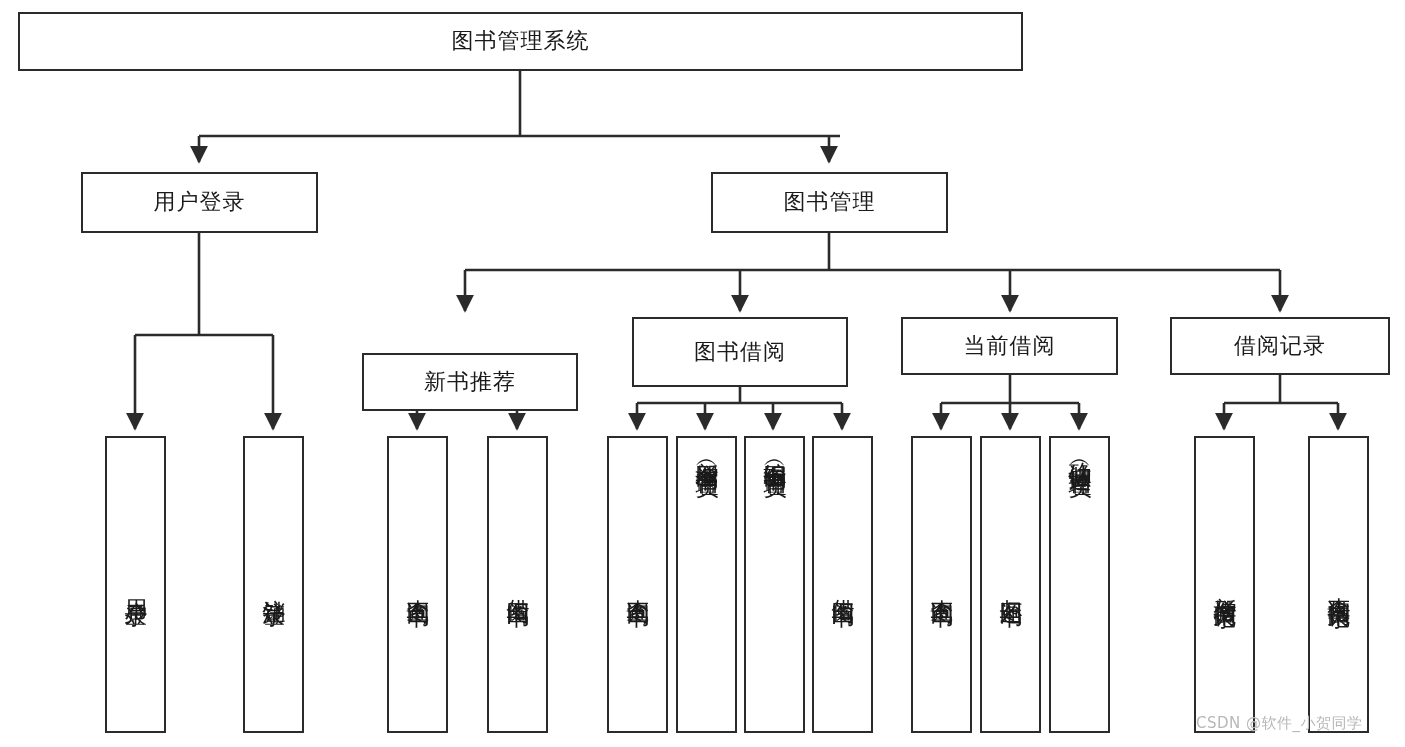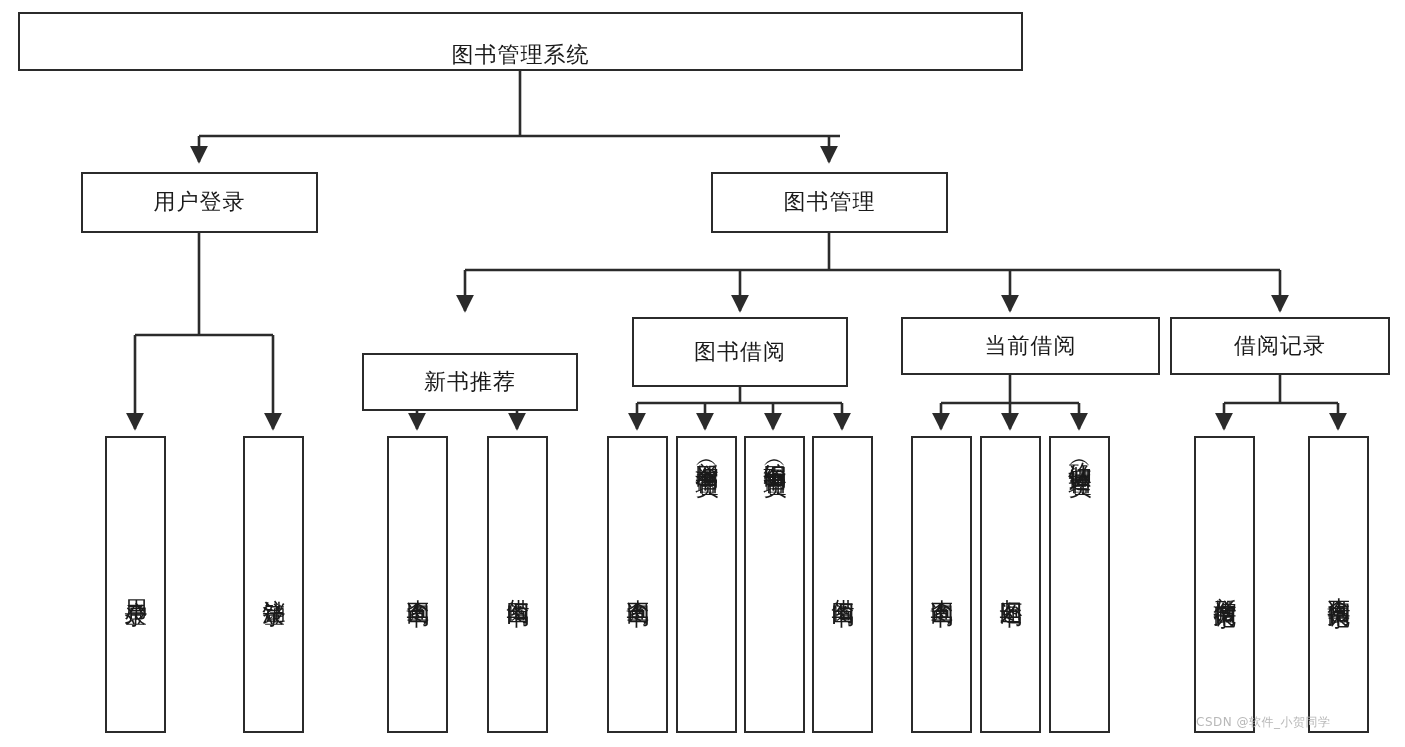--- a/index.html
+++ b/index.html
@@ -65,21 +65,21 @@
     white-space: nowrap;
   }
   .node.vert.centered {
     align-items: center;
     padding-top: 0;
   }
   #watermark {
     position: absolute;
     left: 1196px;
     top: 714px;
-    font-size: 12px;
+    font-size: 15px;
     color: #b8b8b8;
     letter-spacing: 0.5px;
     white-space: nowrap;
     font-family: "DejaVu Sans", "Liberation Sans", sans-serif;
   }
 </style>
 </head>
 <body>
 
 <div id="diagram-root">
@@ -127,38 +127,38 @@
       <path d="M 1010 403 L 1010 429" marker-end="url(#arrow)"></path>
       <path d="M 1079 403 L 1079 429" marker-end="url(#arrow)"></path>
 
       <path d="M 1280 375 L 1280 403"></path>
       <path d="M 1224 403 L 1338 403"></path>
       <path d="M 1224 403 L 1224 429" marker-end="url(#arrow)"></path>
       <path d="M 1338 403 L 1338 429" marker-end="url(#arrow)"></path>
     </g>
   </svg>
 
-  <div class="node horiz root" style="left:18px; top:12px; width:1005px; height:59px;align-items:flex-end;">
+  <div class="node horiz root" style="left:18px; top:12px; width:1005px; height:59px;">
     <span class="node-label">图书管理系统</span>
   </div>
 
   <div class="node horiz" style="left:81px; top:172px; width:237px; height:61px;">
     <span class="node-label">用户登录</span>
   </div>
   <div class="node horiz" style="left:711px; top:172px; width:237px; height:61px;">
     <span class="node-label">图书管理</span>
   </div>
 
   <div class="node horiz" style="left:362px; top:317px; width:216px; height:58px;margin-top:36px;">
     <span class="node-label">新书推荐</span>
   </div>
   <div class="node horiz" style="left:632px; top:317px; width:216px; height:70px;">
     <span class="node-label">图书借阅</span>
   </div>
-  <div class="node horiz" style="left:901px; top:317px; width:259px; height:58px;">
+  <div class="node horiz" style="left:901px; top:317px; width:217px; height:58px;">
     <span class="node-label">当前借阅</span>
   </div>
   <div class="node horiz" style="left:1170px; top:317px; width:220px; height:58px;">
     <span class="node-label">借阅记录</span>
   </div>
 
   <div class="node vert centered" style="left:105px; top:436px; width:61px; height:297px;">
     <span class="node-label">用户登录</span>
   </div>
   <div class="node vert centered" style="left:243px; top:436px; width:61px; height:297px;">

